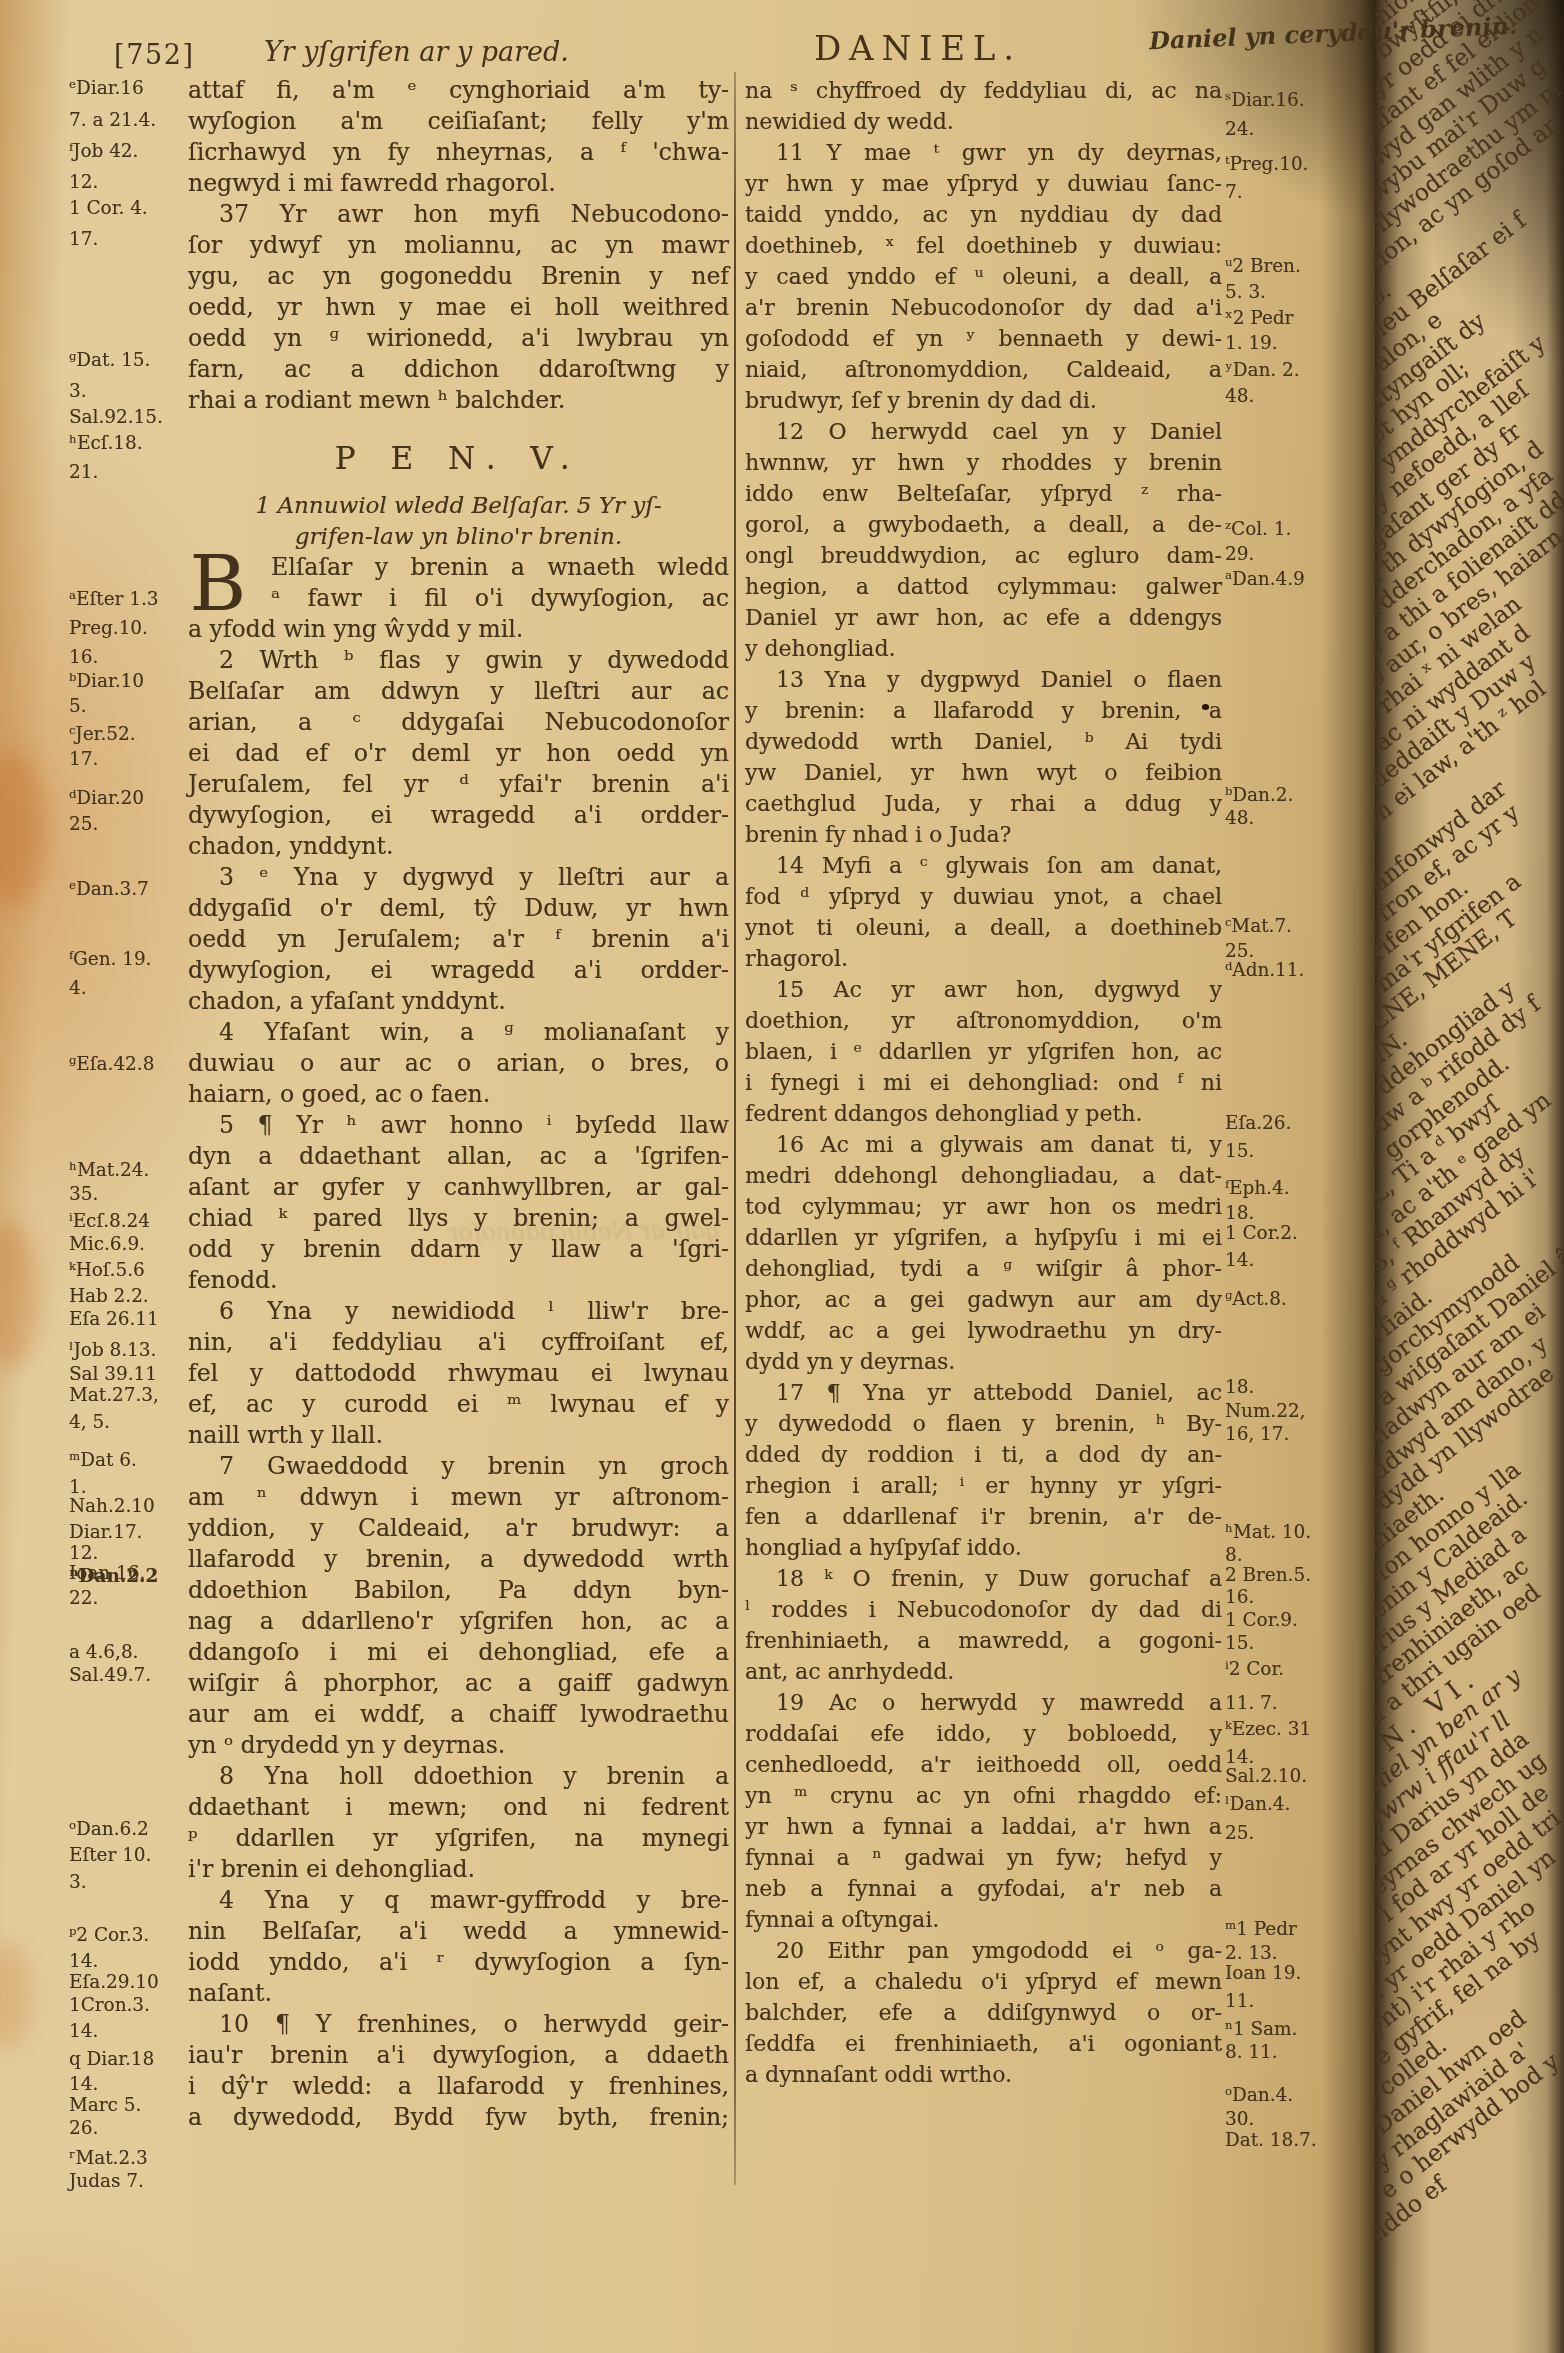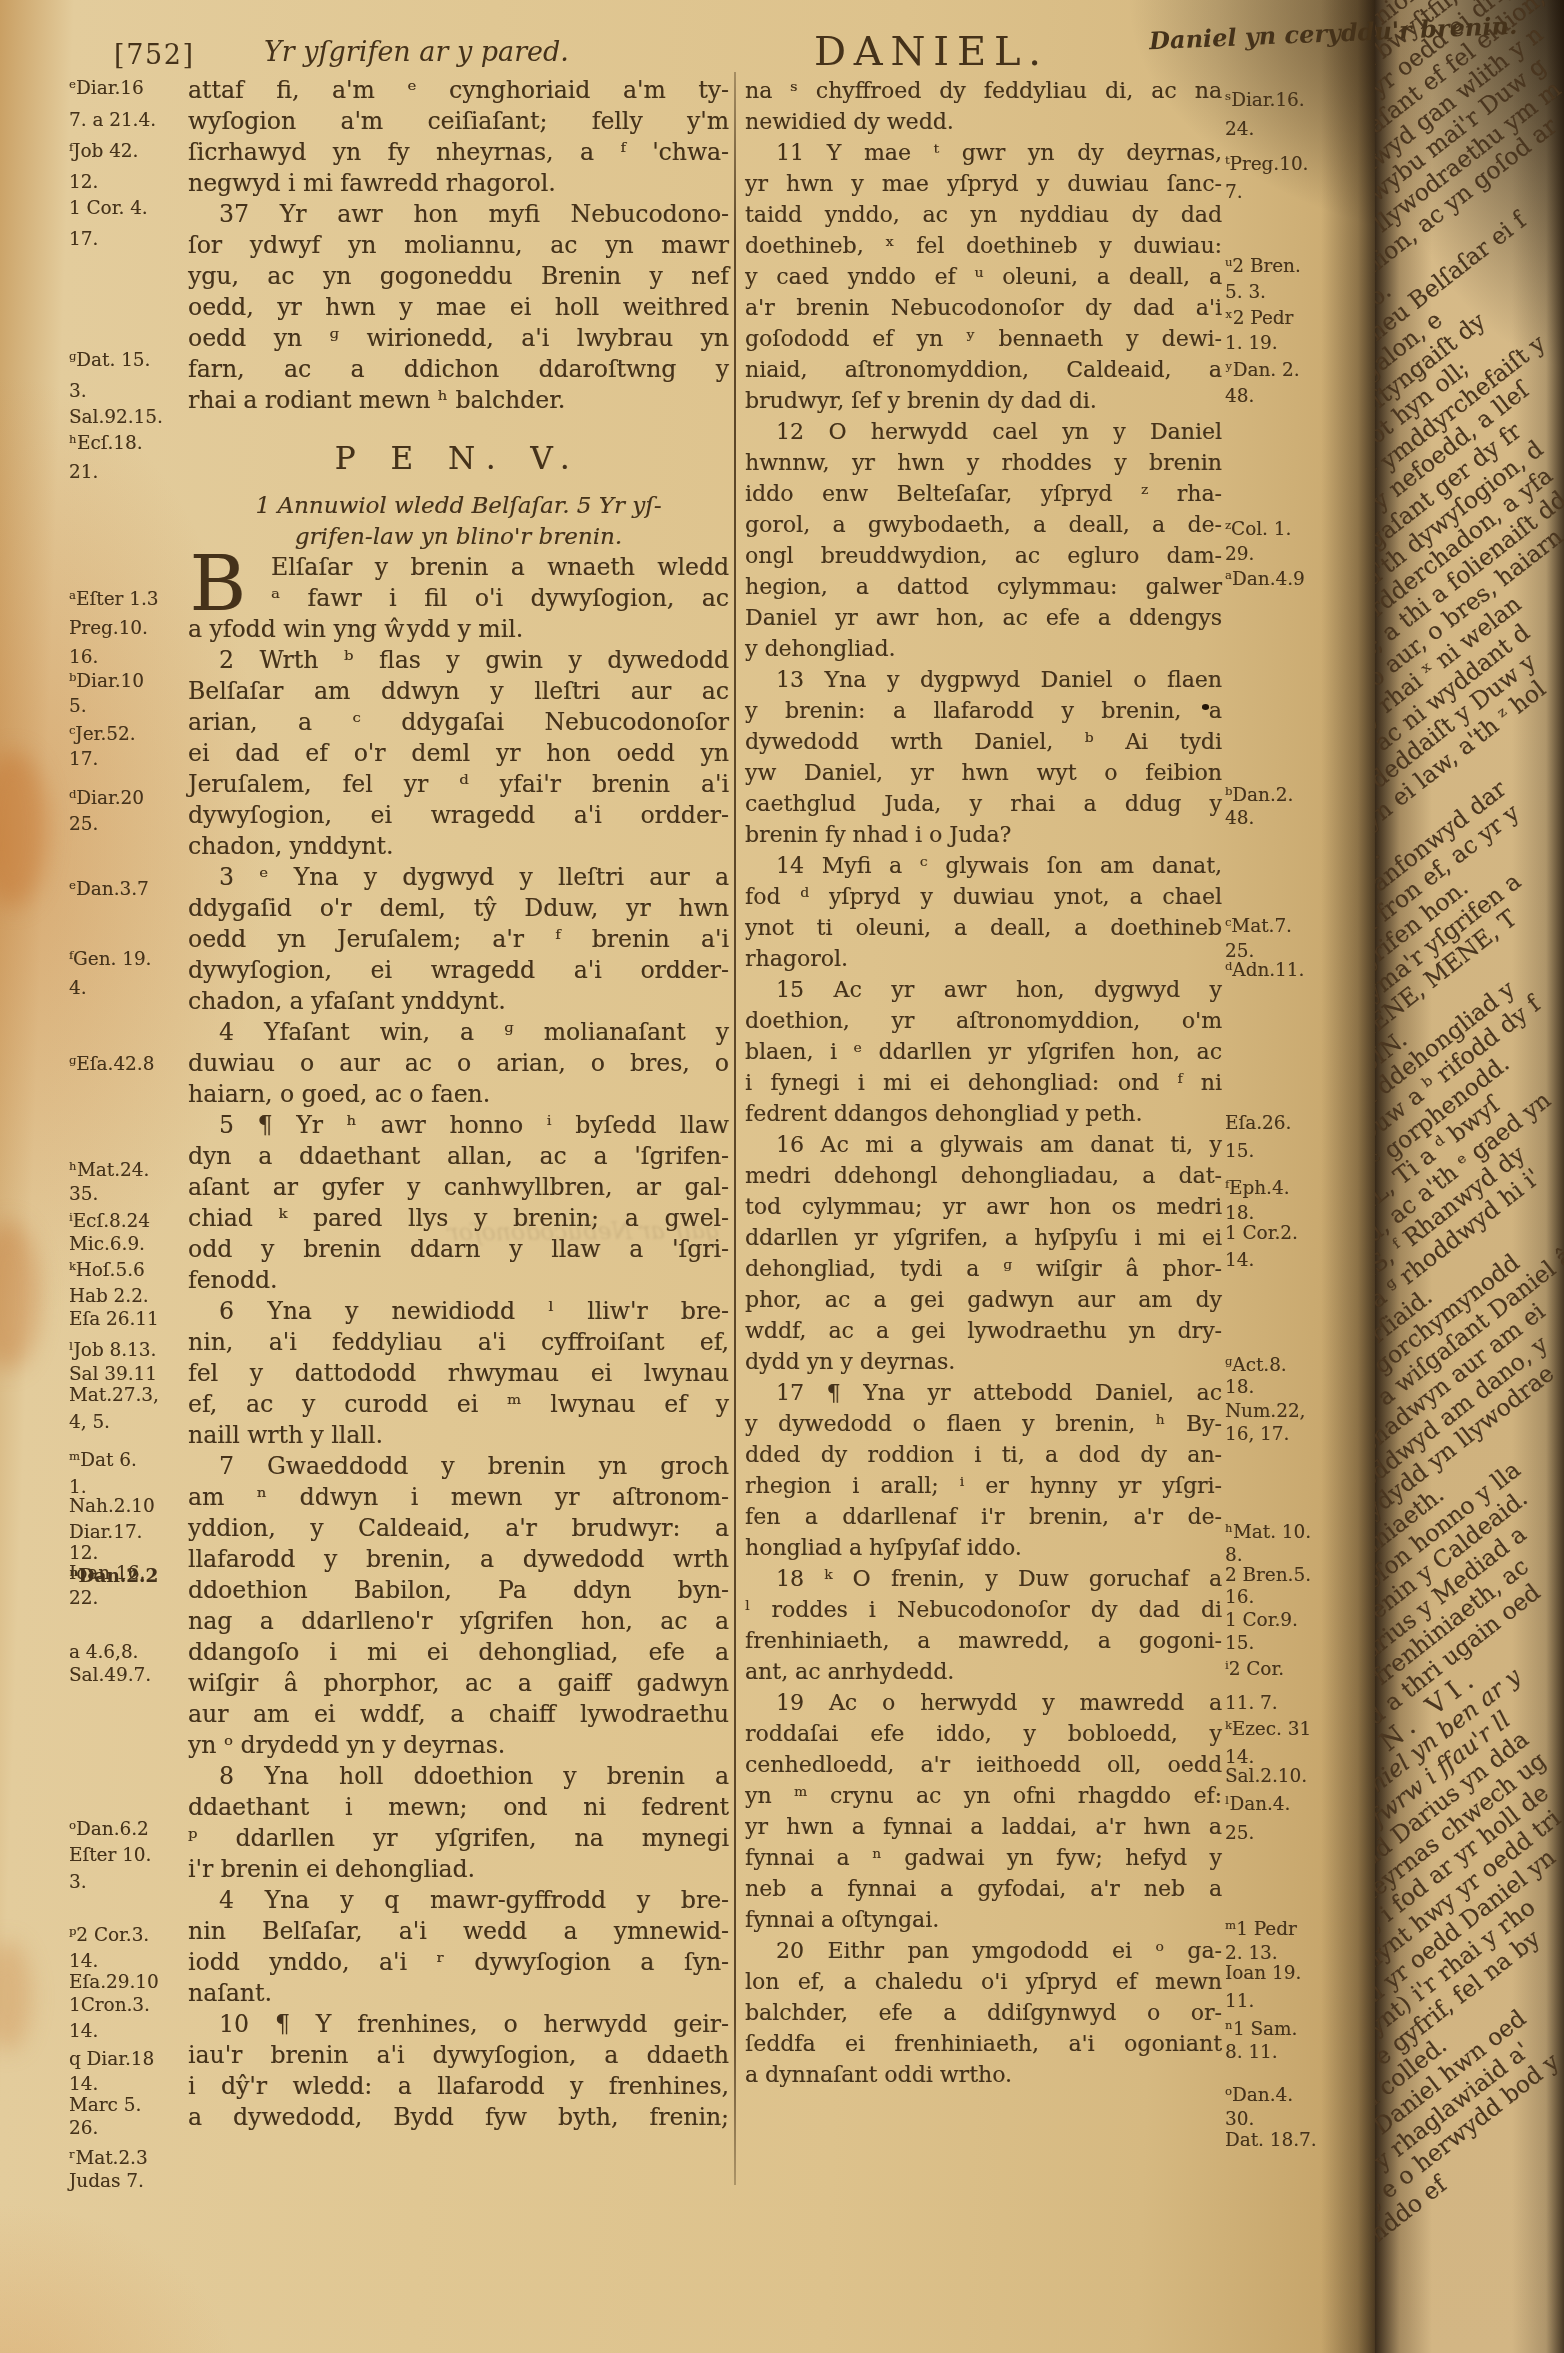--- a/index.html
+++ b/index.html
@@ -7,21 +7,21 @@
   .scan{position:relative;width:1565px;height:2354px;overflow:hidden;
     background:
       radial-gradient(704px 407px at 100% 0%, rgba(22,12,4,.88), rgba(22,12,4,0) 62%),
       radial-gradient(485px 861px at 0% 36%, rgba(198,118,50,.42), rgba(198,118,50,0) 55%),
       radial-gradient(407px 329px at 0% 102%, rgba(212,148,78,.38), rgba(212,148,78,0) 60%),
       linear-gradient(92deg,#c99f63 0%,#e3cc9c 4.5%,#e0c793 30%,#ddc28c 55%,#d6b981 74%,#c2a065 88%,#8a693c 96%,#4a3418 100%);
     color:#45321a;}
   
   .pagenum{position:absolute;left:114px;top:39px;font-size:27px;letter-spacing:1.6px;}
   .lefttitle{position:absolute;left:264px;top:36px;font-size:27px;font-style:italic;}
-  .booktitle{position:absolute;left:814px;top:28px;font-size:40px;letter-spacing:7.8px;}
+  .booktitle{position:absolute;left:814px;top:28px;font-size:34px;letter-spacing:7.8px;}
   .righttitle{position:absolute;left:1149px;top:17px;width:438px;font-size:24px;
     font-style:italic;font-weight:bold;transform:rotate(-2.4deg);z-index:6;}
   
   .col{position:absolute;top:75px;z-index:3;}
   .col-left{left:188px;width:541px;font-size:23.5px;}
   .col-right{left:745px;width:477px;font-size:22px;}
   .ln{line-height:31px;height:31px;text-align:justify;text-align-last:justify;
     white-space:nowrap;position:relative;
     text-shadow:0.3px 0.4px 0.5px rgba(67,49,26,.45);}
   .ln.end{text-align-last:left;}
@@ -291,21 +291,21 @@
       <div class="note" style="top: 808px;">48.</div>
       <div class="note" style="top: 916px;">ᶜMat.7.</div>
       <div class="note" style="top: 941px;">25.</div>
       <div class="note" style="top: 960px;">ᵈAdn.11.</div>
       <div class="note" style="top: 1113px;">Eſa.26.</div>
       <div class="note" style="top: 1141px;">15.</div>
       <div class="note" style="top: 1178px;">ᶠEph.4.</div>
       <div class="note" style="top: 1203px;">18.</div>
       <div class="note" style="top: 1223px;">1 Cor.2.</div>
       <div class="note" style="top: 1250px;">14.</div>
-      <div class="note" style="top: 1355px;">ᶢAct.8.</div>
+      <div class="note" style="top: 1289px;">ᶢAct.8.</div>
       <div class="note" style="top: 1377px;">18.</div>
       <div class="note" style="top: 1401px;">Num.22,</div>
       <div class="note" style="top: 1424px;">16, 17.</div>
       <div class="note" style="top: 1522px;">ʰMat. 10.</div>
       <div class="note" style="top: 1545px;">8.</div>
       <div class="note" style="top: 1565px;">2 Bren.5.</div>
       <div class="note" style="top: 1587px;">16.</div>
       <div class="note" style="top: 1610px;">1 Cor.9.</div>
       <div class="note" style="top: 1633px;">15.</div>
       <div class="note" style="top: 1659px;">ⁱ2 Cor.</div>

